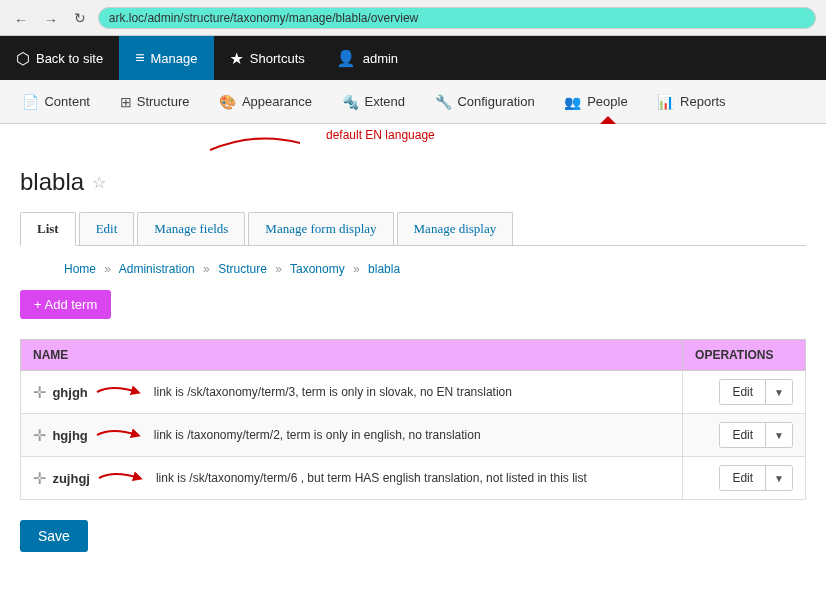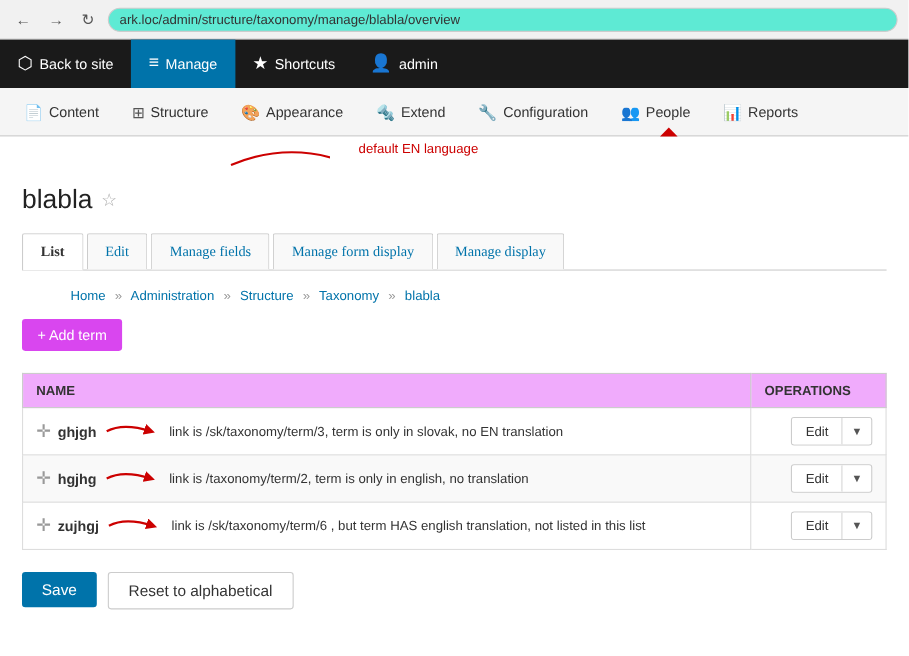--- a/index.html
+++ b/index.html
@@ -442,16 +442,15 @@
             <button class="dropdown-arrow">▼</button>
           </div>
         </td>
       </tr>
     </tbody>
   </table>
 
   
   <div class="bottom-actions">
     <button class="save-btn">Save</button>
-    <button class="reset-btn">Reset to alphabetical</button>
   </div>
 
 </div>
 
 </body></html>

